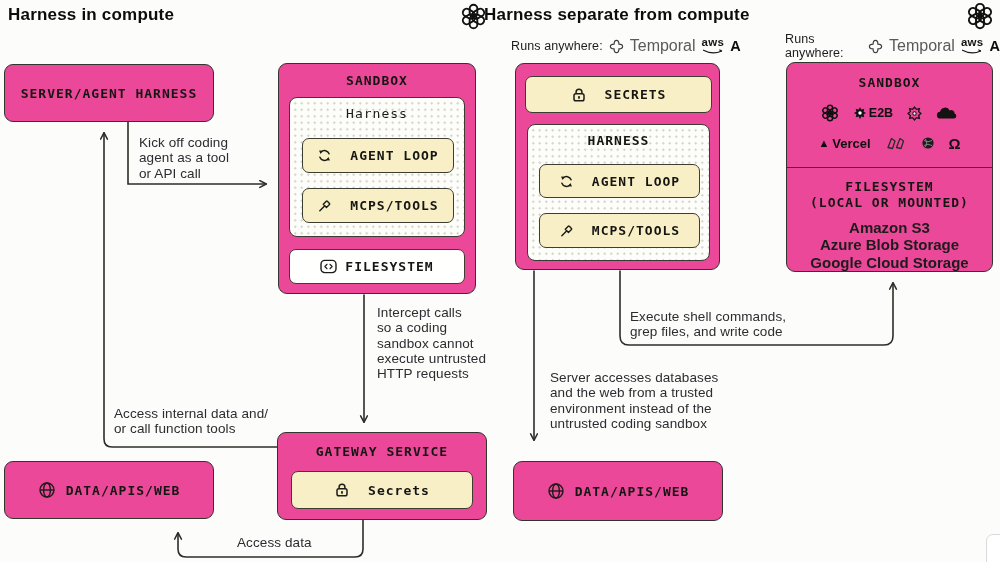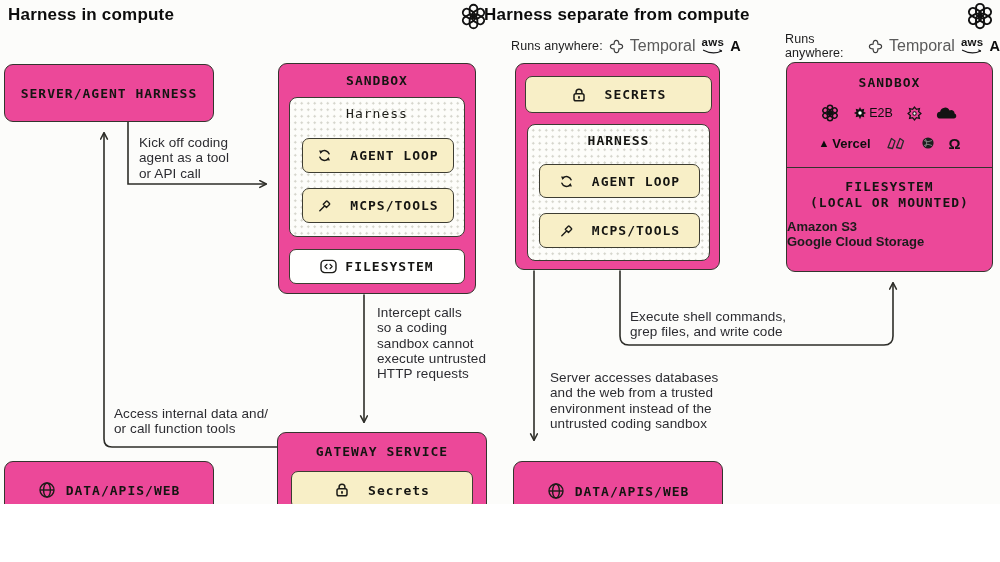--- a/index.html
+++ b/index.html
@@ -1,17 +1,17 @@
 <!DOCTYPE html>
 <html><head>
 <meta charset="utf-8">
 <style>
   html,body{margin:0;padding:0;background:#ffffff;}
   #canvas{
-    position:relative;width:1000px;height:504px;overflow:hidden;
+    position:relative;width:1000px;height:562px;overflow:hidden;
     background:#fcfcfa;
     font-family:"Liberation Sans","DejaVu Sans",sans-serif;
     color:#1b1b1b;
   }
   .abs{position:absolute;}
   .panel-title{font-size:17px;font-weight:bold;color:#0c0c0c;letter-spacing:.2px;}
   .box{
     position:absolute;background:#ec4899;
     border:1.5px solid #34342e;border-radius:9px;box-sizing:border-box;
   }
@@ -38,24 +38,24 @@
     white-space:pre-line;letter-spacing:.1px;
   }
   .ctr{display:flex;align-items:center;justify-content:center;}
   .icon{display:inline-flex;align-items:center;justify-content:center;flex:0 0 auto;}
   .runsrow{position:absolute;display:flex;align-items:center;gap:6px;height:20px;}
   .runs-label{font-size:12.5px;color:#1d1d1d;letter-spacing:.1px;}
   .temporal-text{font-size:16px;color:#5a5a5a;}
   .aws-wrap{display:inline-flex;flex-direction:column;align-items:center;line-height:1;}
   .aws-text{font-size:11.5px;font-weight:bold;color:#151515;letter-spacing:.3px;}
   .anthropic{font-size:14.5px;font-weight:bold;color:#0d0d0d;}
-  .storage{font-size:13px;font-weight:bold;color:#1c1c1c;line-height:1.17;text-align:left;}
+  .storage{font-size:15px;font-weight:bold;color:#1c1c1c;line-height:1.17;text-align:center;}
   .logo-row{display:flex;align-items:center;justify-content:center;gap:14px;}
   .vercel-label{font-size:13px;font-weight:bold;color:#0e0e0e;}
-  .e2b-label{font-size:12.5px;font-weight:normal;color:#0e0e0e;margin-left:1px;}
+  .e2b-label{font-size:12.5px;font-weight:bold;color:#0e0e0e;margin-left:1px;}
   .omega{font-size:15px;font-weight:bold;color:#141414;line-height:1;}
   .tri{font-size:11px;color:#0b0b0b;line-height:1;}
   svg.lines{position:absolute;left:0;top:0;pointer-events:none;}
   .corner-artifact{position:absolute;left:986px;top:534px;width:34px;height:44px;
     background:#fff;border:1.5px solid #dadada;border-radius:7px;}
 </style>
 </head>
 <body>
 
 <div id="canvas">
@@ -338,20 +338,21 @@
           </svg>
         </span>
         <span class="omega">Ω</span>
       </div>
     </div>
     <div style="border-top:1.4px solid #34342e;height:104px;">
       <div class="boxlabel" style="text-align:center;margin-top:11px;line-height:1.25;white-space:pre-line;">FILESYSTEM
 (LOCAL OR MOUNTED)</div>
       <div style="margin-top:7px;">
         <div class="storage">Amazon S3</div>
+        <div class="storage">Azure Blob Storage</div>
         <div class="storage">Google Cloud Storage</div>
       </div>
     </div>
   </div>
 
   <div class="note" style="left:630px;top:309px;width:220px;">Execute shell commands,
 grep files, and write code</div>
   <div class="note" style="left:550px;top:370px;width:210px;">Server accesses databases
 and the web from a trusted
 environment instead of the

